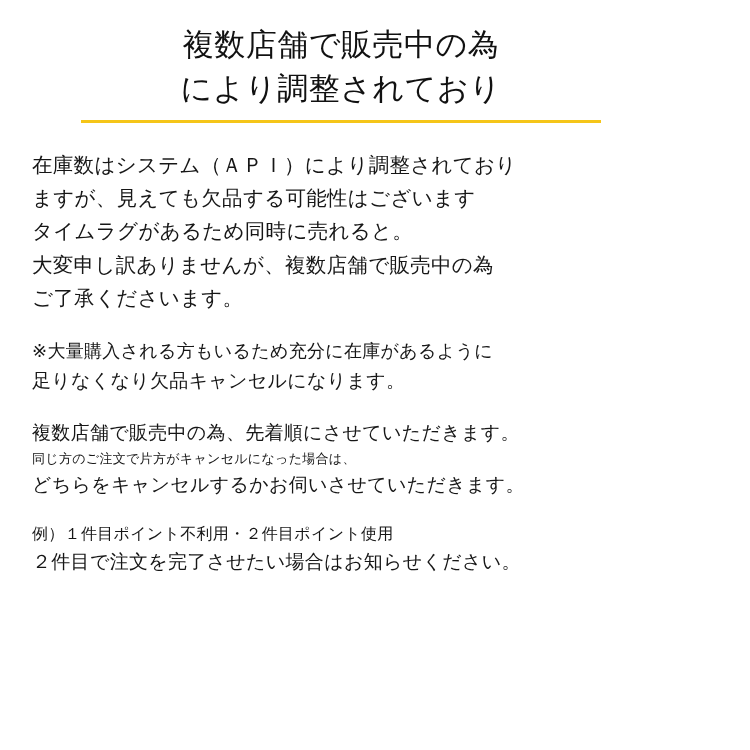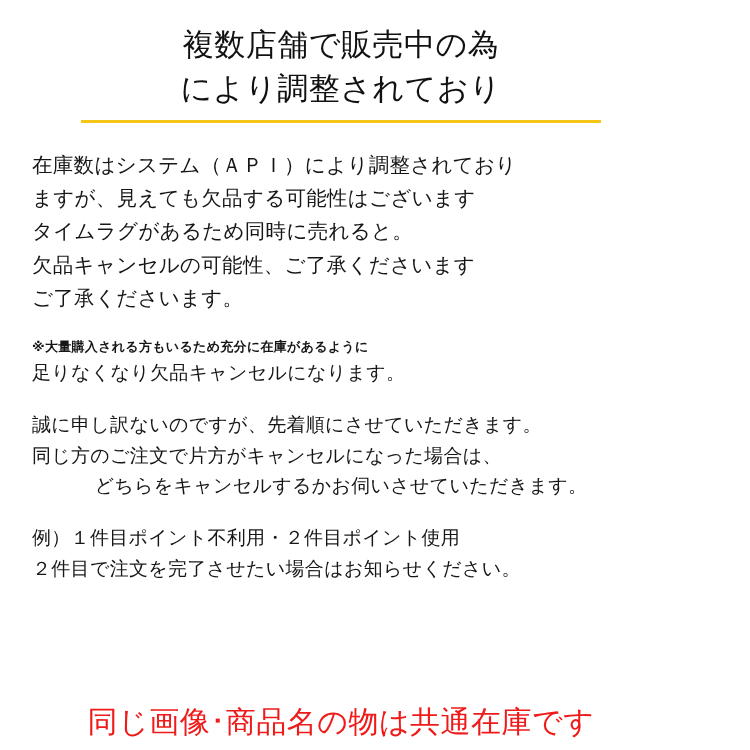--- a/index.html
+++ b/index.html
@@ -94,39 +94,36 @@
     <div class="heading-line second">により調整されており</div>
     <div class="heading-underline" style="background: rgb(245, 197, 24);"></div>
   </div>
 
   <div class="body-area">
 
     <p class="para p1">
       <span class="ln">在庫数はシステム（ＡＰＩ）により調整されており</span>
       <span class="ln">ますが、見えても欠品する可能性はございます</span>
       <span class="ln">タイムラグがあるため同時に売れると。</span>
-      <span class="ln">欠品キャンセルの可能性、ご了承くださいます</span>
+      <span class="ln">大変申し訳ありませんが、複数店舗で販売中の為</span>
       <span class="ln">ご了承くださいます。</span>
     </p>
 
     <p class="para p2">
-      <span class="ln" style="font-size:13px;font-weight:bold;">※大量購入される方もいるため充分に在庫があるように</span>
+      <span class="ln" style="font-size:18px;">※大量購入される方もいるため充分に在庫があるように</span>
       <span class="ln" style="font-size:19px;">足りなくなり欠品キャンセルになります。</span>
     </p>
 
     <p class="para p3">
-      <span class="ln" style="font-size:19px;">誠に申し訳ないのですが、先着順にさせていただきます。</span>
-      <span class="ln" style="font-size:19px;">同じ方のご注文で片方がキャンセルになった場合は、</span>
-      <span class="ln" style="font-size:19px;text-align:center;">どちらをキャンセルするかお伺いさせていただきます。</span>
+      <span class="ln" style="font-size:19px;">複数店舗で販売中の為、先着順にさせていただきます。</span>
+      <span class="ln" style="font-size:13px;">同じ方のご注文で片方がキャンセルになった場合は、</span>
+      <span class="ln" style="font-size:19px;">どちらをキャンセルするかお伺いさせていただきます。</span>
     </p>
 
     <p class="para p4">
-      <span class="ln" style="font-size:19px;">例）１件目ポイント不利用・２件目ポイント使用</span>
+      <span class="ln" style="font-size:16px;">例）１件目ポイント不利用・２件目ポイント使用</span>
       <span class="ln" style="font-size:19px;">２件目で注文を完了させたい場合はお知らせください。</span>
     </p>
 
   </div>
 
-  <div class="footer-note">
-    <div class="footer-text" style="color: rgb(239, 26, 26);">同じ画像･商品名の物は共通在庫です</div>
-  </div>
 
 </div>
 
 </body></html>

